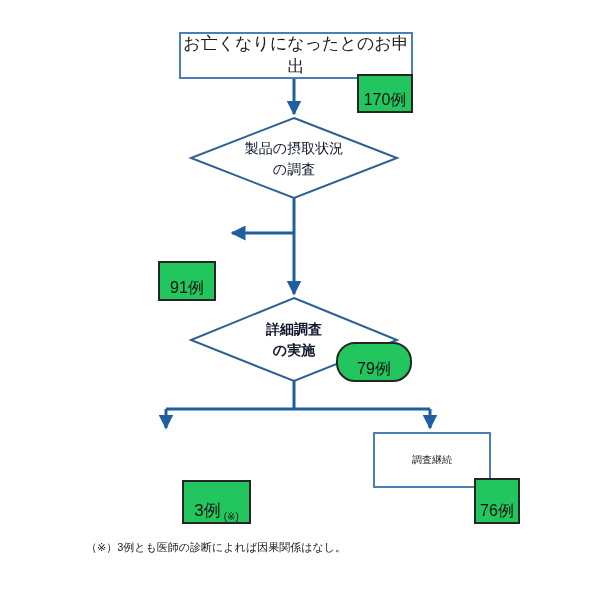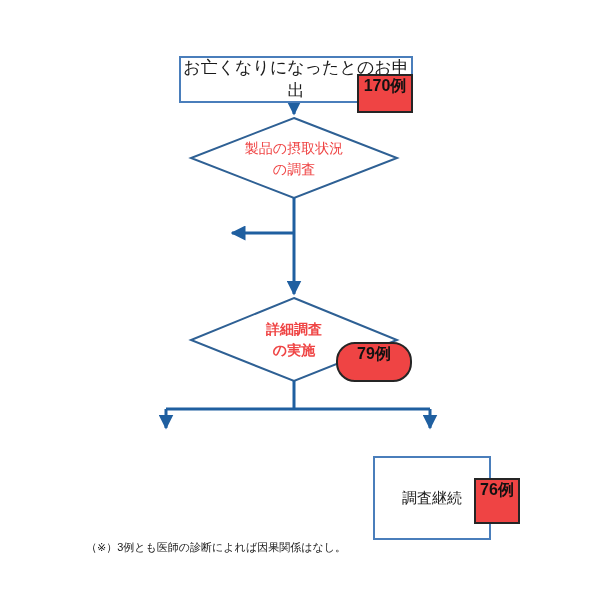--- a/index.html
+++ b/index.html
@@ -33,67 +33,65 @@
     box-sizing: border-box;
     border: 2px solid #4a7ebb;
     background: #ffffff;
     display: flex;
     align-items: center;
     justify-content: center;
     text-align: center;
     line-height: 1.35;
     color: #1a1a1a;
     z-index: 3;
-    margin-top: 24px;
   }
   .node-box .node-text {
     display: block;
     width: 100%;
     white-space: pre-line;
   }
 
   #box-report   { left: 179px; top: 32px;  width: 234px; height: 47px;  font-size: 17px; }
   #box-nointake { left: 82px;  top: 202px; width: 144px; height: 64px;  font-size: 13px; }
   #box-end      { left: 118px; top: 432px; width: 128px; height: 66px;  font-size: 15px; }
-  #box-continue { left: 373px; top: 432px; width: 118px; height: 84px;  font-size: 15px; }
+  #box-continue { left: 373px; top: 432px; width: 118px; height: 56px;  font-size: 10px; }
 
   
   .node-diamond {
     position: absolute;
     display: flex;
     align-items: center;
     justify-content: center;
     text-align: center;
     line-height: 1.45;
     font-size: 14px;
-    color: #ef4444;
+    color: #0f172a;
     z-index: 3;
     pointer-events: none;
   }
   .node-diamond .node-text {
     display: block;
     white-space: pre-line;
   }
   #diamond-intake-label { left: 190px; top: 118px; width: 208px; height: 81px; }
   #diamond-detail-label { left: 190px; top: 298px; width: 208px; height: 83px; font-weight: bold; }
 
   
   .badge {
     position: absolute;
     box-sizing: border-box;
     border: 2px solid #252525;
-    background: #ef4444;
+    background: #22c55e;
     display: flex;
-    align-items: flex-start;
+    align-items: flex-end;
     justify-content: center;
     font-size: 16px;
     color: #111111;
     white-space: nowrap;
     z-index: 6;
-    font-weight: bold;
   }
   #badge-report   { left: 357px; top: 74px;  width: 56px; height: 39px; }
   #badge-nointake { left: 158px; top: 261px; width: 58px; height: 40px; }
   #badge-detail   { left: 336px; top: 342px; width: 76px; height: 40px; border-radius: 19px; }
   #badge-end      { left: 182px; top: 480px; width: 69px; height: 44px; font-size: 17px; }
   #badge-continue { left: 474px; top: 478px; width: 46px; height: 46px; }
 
   .badge-note {
     font-size: 10px;
     margin-left: 3px;
@@ -157,25 +155,32 @@
 
 
   <div class="node-box" id="box-continue">
     <span class="node-text">調査継続</span>
   </div>
 
   <div class="badge" id="badge-report">
     <span>170例</span>
   </div>
 
+  <div class="badge" id="badge-nointake">
+    <span>91例</span>
+  </div>
 
   <div class="badge" id="badge-detail">
     <span>79例</span>
   </div>
 
+  <div class="badge" id="badge-end">
+    <span>3例</span>
+    <span class="badge-note">(※)</span>
+  </div>
 
   <div class="badge" id="badge-continue">
     <span>76例</span>
   </div>
 
   <div id="footnote">（※）3例とも医師の診断によれば因果関係はなし。</div>
 
 </div>
 
 </body></html>

